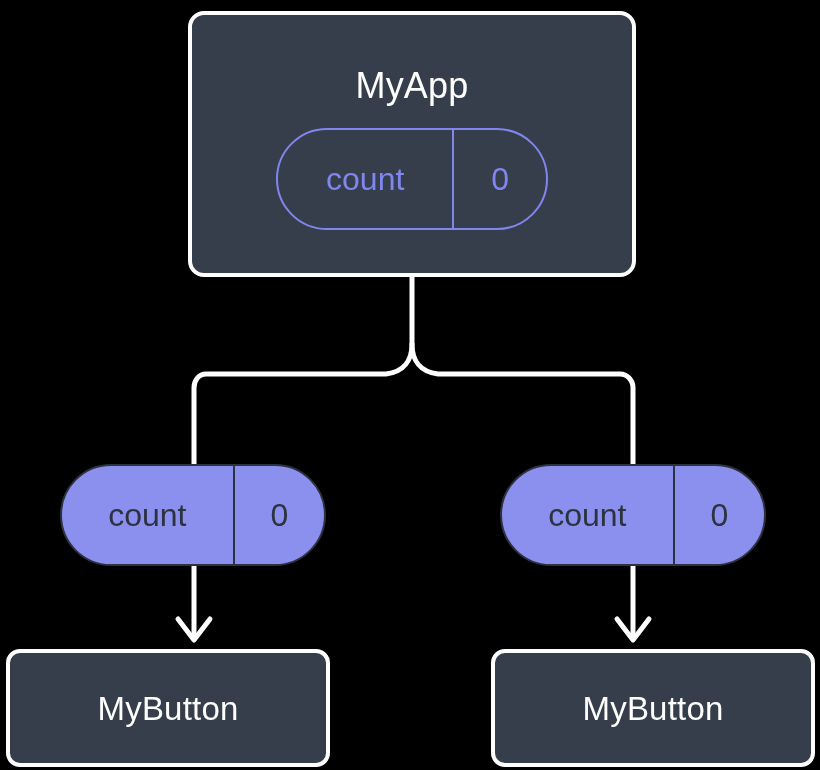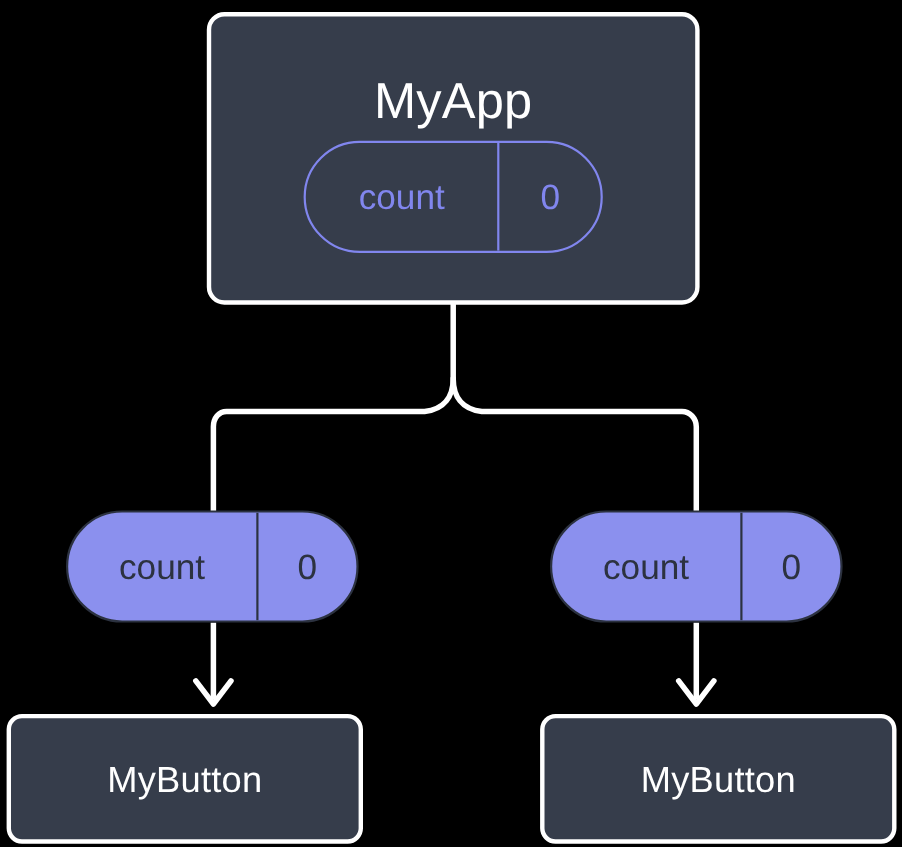--- a/index.html
+++ b/index.html
@@ -35,21 +35,21 @@
     box-sizing: border-box;
     background: #363d4b;
     border: 4px solid #ffffff;
     border-radius: 16px;
     display: flex;
     flex-direction: column;
     align-items: center;
   }
   .comp-title {
     color: #ffffff;
-    font-size: 46px;
+    font-size: 36px;
     line-height: 1;
     letter-spacing: 0.2px;
     white-space: nowrap;
   }
 
   #box-myapp {
     left: 188px;
     top: 11px;
     width: 448px;
     height: 266px;

